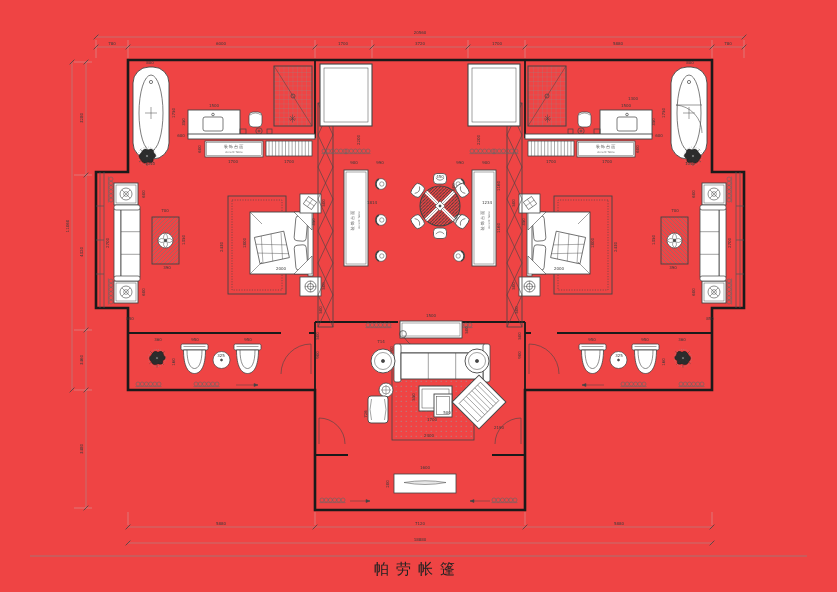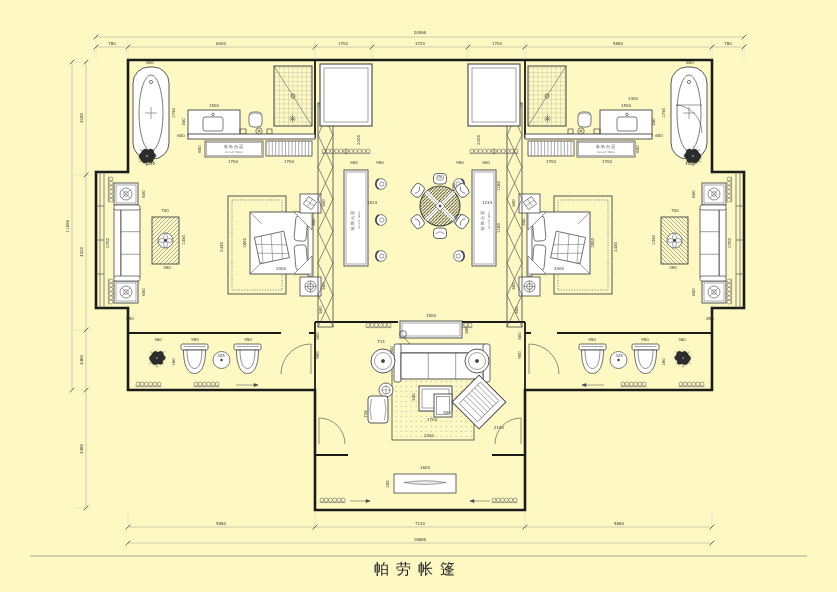--- a/index.html
+++ b/index.html
@@ -1,16 +1,16 @@
 <!DOCTYPE html>
 <html><head>
 <meta charset="utf-8">
 <style>
   html,body{margin:0;padding:0;background:#fff;}
-  .sheet{position:relative;width:837px;height:592px;background:#fef9c3;overflow:hidden;
+  .sheet{position:relative;width:837px;height:592px;background:#ef4444;overflow:hidden;
          font-family:"DejaVu Sans",sans-serif;}
   svg text{font-family:"DejaVu Sans",sans-serif;fill:#3a3a3a;}
   .dim{font-size:4px;}
   .accent-zh{font-size:4.2px;fill:#555;letter-spacing:1px;}
   .accent-en{font-size:2.8px;fill:#777;}
   .title-text{font-family:"Liberation Serif","DejaVu Serif",serif;font-size:15px;fill:#222;
               letter-spacing:7px;}
 </style>
 </head>
 <body>

